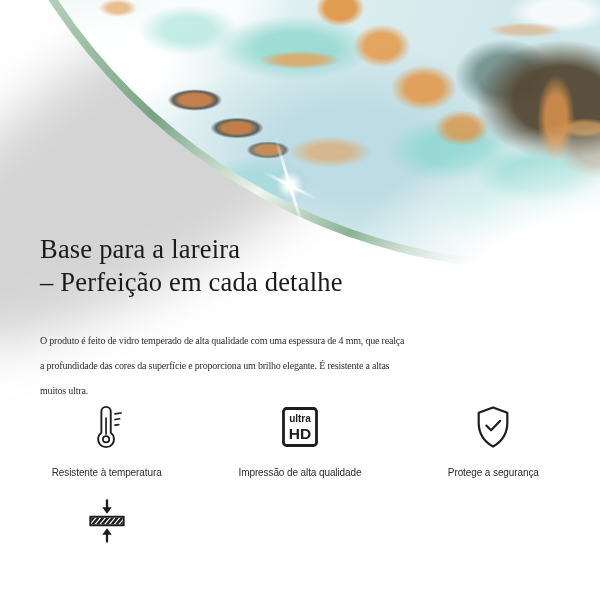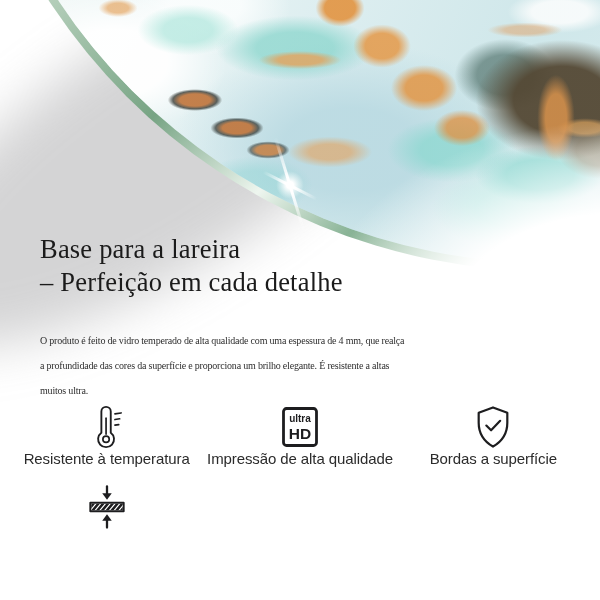--- a/index.html
+++ b/index.html
@@ -81,21 +81,21 @@
   }
 
   
   .features {
     position:absolute; left:10px; top:404px; width:580px;
     display:grid; grid-template-columns:repeat(3,1fr); row-gap:18px;
   }
   .feature { display:flex; flex-direction:column; align-items:center; }
   .icon-box { height:46px; display:flex; align-items:center; justify-content:center; }
   .flabel {
-    margin-top:1px; font-size:15px; line-height:15px; color:#2b2b2b;
+    margin-top:15px; font-size:10px; line-height:15px; color:#2b2b2b;
     letter-spacing:-.1px; white-space:nowrap;
   }
   .ico { stroke:#1d1d1f; fill:none; stroke-linecap:round; stroke-linejoin:round; }
   .ico .fill { fill:#1d1d1f; stroke:none; }
   .ico text { stroke:none; fill:#1d1d1f; font-family:"Liberation Sans", sans-serif; }
 </style>
 </head>
 <body>
 
 <div class="page">
@@ -151,21 +151,21 @@
       <div class="flabel">Impressão de alta qualidade</div>
     </div>
 
     <div class="feature">
       <div class="icon-box">
         <svg class="ico" width="42" height="44" viewBox="0 0 44 46">
           <path d="M22,2.5 L37,8 V18.5 C37,29.5 31.5,38 22,43.5 C12.5,38 7,29.5 7,18.5 V8 Z" stroke-width="2.3"></path>
           <polyline points="15,21.5 20,26.5 29.5,16.5" stroke-width="2.3"></polyline>
         </svg>
       </div>
-      <div class="flabel">Bordas a superfície</div>
+      <div class="flabel">Protege a segurança</div>
     </div>
 
 
 
     <div class="feature">
       <div class="icon-box">
         <svg class="ico" width="42" height="46" viewBox="0 0 44 48">
           <defs>
               <clipPath id="barclip">
                 <rect x="5.5" y="20.5" width="33" height="7"></rect>

